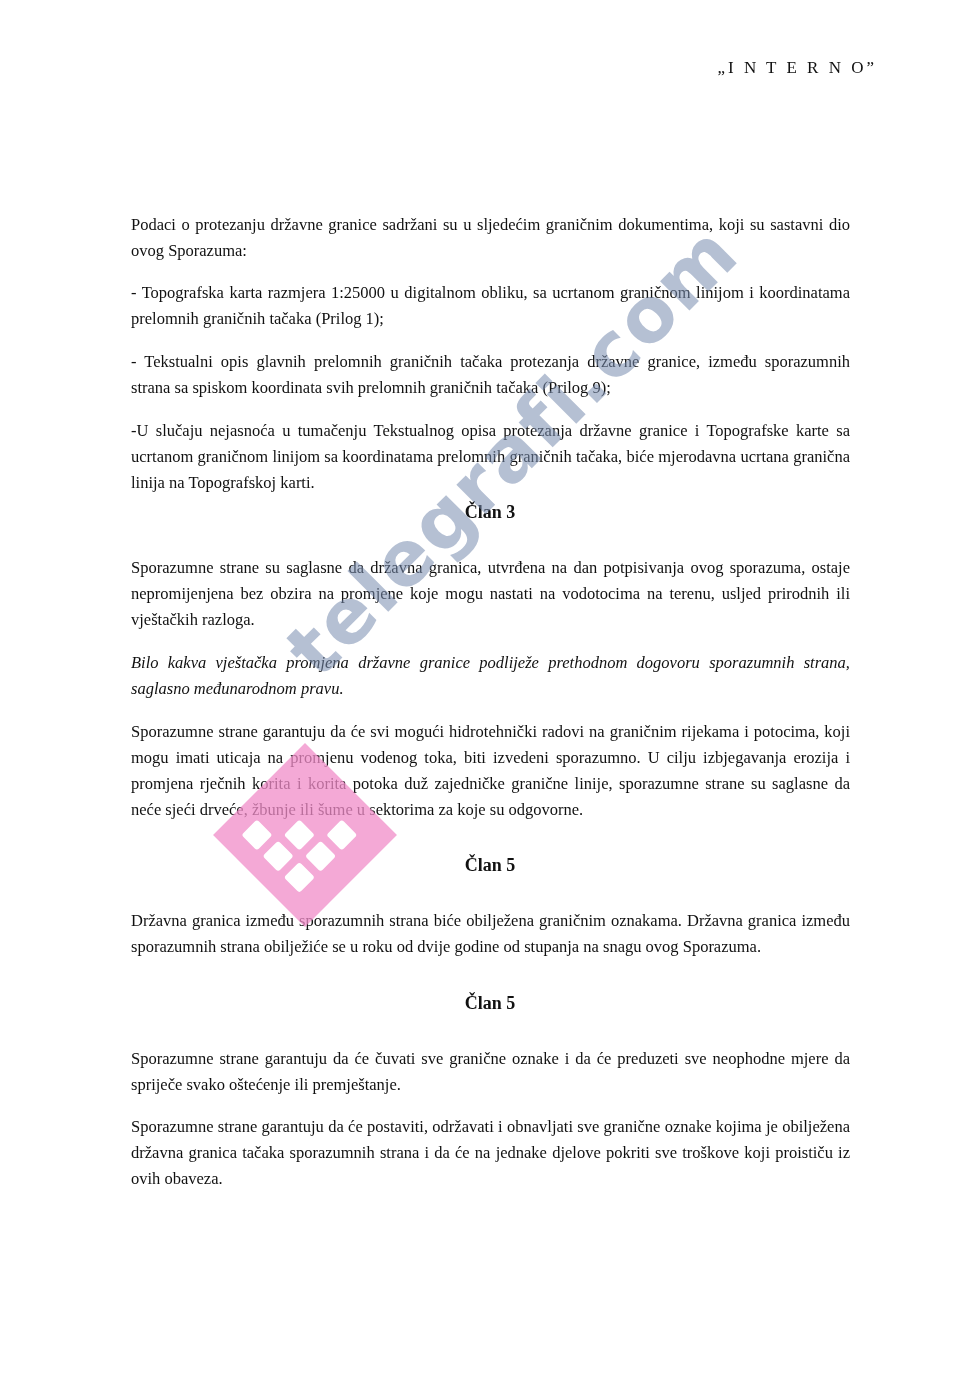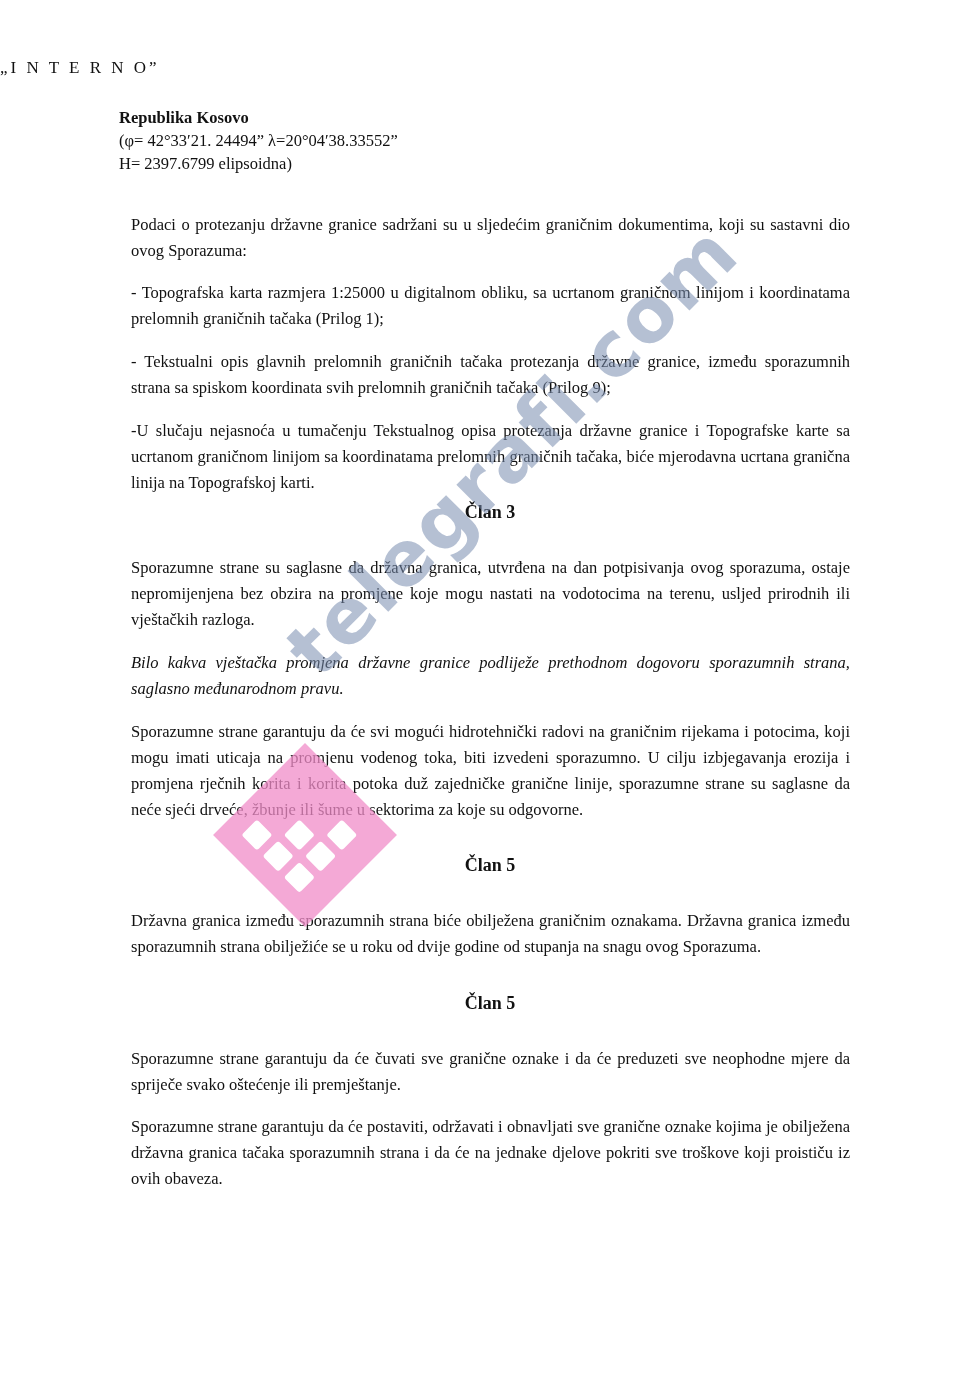--- a/index.html
+++ b/index.html
@@ -3,21 +3,21 @@
   <meta charset="utf-8">
   <style>
     html, body { margin: 0; padding: 0; background: #ffffff; }
     body {
       width: 980px; height: 1386px; position: relative; overflow: hidden;
       font-family: "Liberation Serif", "DejaVu Serif", serif;
       color: #111;
     }
     .page { position: absolute; left: 0; top: 0; width: 980px; height: 1386px; }
     .header-mark {
-      position: absolute; top: 58px; left: 0; width: 877px; text-align: left;
+      position: absolute; top: 58px; left: 0; width: 877px; text-align: right;
       font-size: 17px; letter-spacing: 3px;
     }
     .col { position: absolute; left: 119px; width: 743px; font-size: 16.5px; line-height: 26px; }
     .addr { top: 106px; line-height: 23px; }
     .addr .country { font-weight: bold; }
     .p { text-align: justify; margin: 12px; }
     .heading {
       position: absolute; left: 0; width: 980px; text-align: center;
       font-weight: bold; font-size: 18px;
     }
@@ -37,25 +37,20 @@
       position: absolute; width: 22px; height: 22px; background: #ffffff; border-radius: 3px;
     }
   </style>
 </head>
 <body>
 
 <div class="page">
 
   <div class="header-mark">„I N T E R N O”</div>
 
-  <div class="col addr">
-    <div class="country">Republika Kosovo</div>
-    <div>(φ= 42°33′21. 24494”  λ=20°04′38.33552”</div>
-    <div>H= 2397.6799 elipsoidna)</div>
-  </div>
 
   <div class="col" style="top:200px;">
     <p class="p">Podaci o protezanju državne granice sadržani su u sljedećim graničnim dokumentima, koji su sastavni dio ovog Sporazuma:</p>
   </div>
   <div class="col" style="top:268px;">
     <p class="p">-  Topografska karta razmjera 1:25000 u digitalnom obliku,  sa ucrtanom graničnom linijom i koordinatama prelomnih  graničnih tačaka (Prilog 1);</p>
   </div>
   <div class="col" style="top:337px;">
     <p class="p">-  Tekstualni opis  glavnih prelomnih graničnih tačaka protezanja državne granice, između sporazumnih strana  sa spiskom koordinata svih prelomnih graničnih tačaka (Prilog 9);</p>
   </div>

